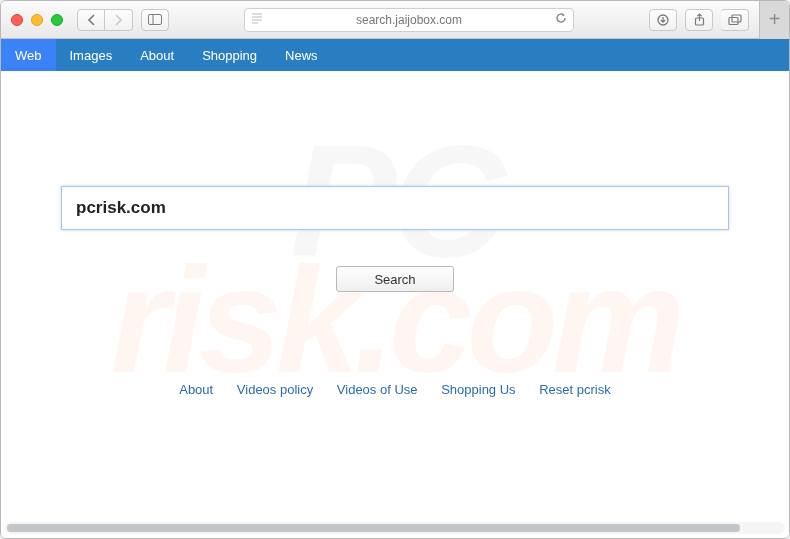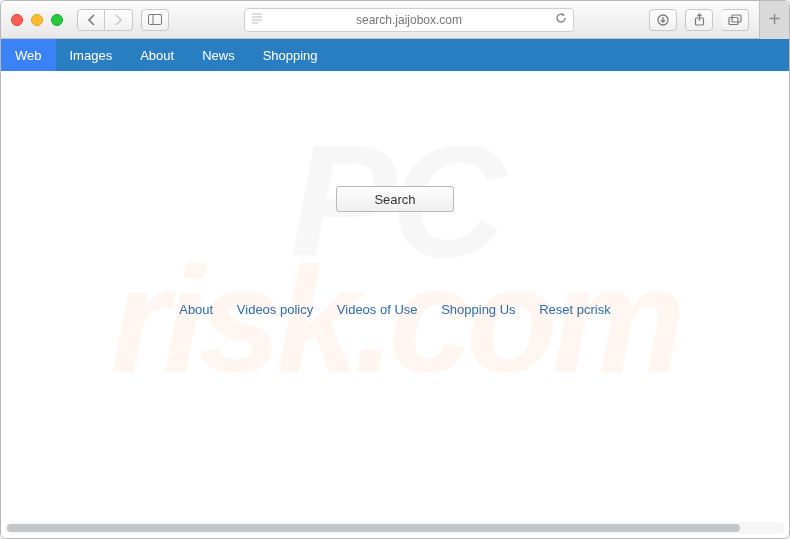--- a/index.html
+++ b/index.html
@@ -266,33 +266,34 @@
       <a class="active">
           <span>Web</span>
         </a>
       <a>
           <span>Images</span>
         </a>
       <a>
           <span>About</span>
         </a>
       <a>
+          <span>Shopping</span>
+        </a>
+      <a>
           <span>News</span>
-        </a>
-      <a>
-          <span>Shopping</span>
         </a>
     </div>
 
     <div class="watermark">
       <span>PC</span>
       <span class="wm2">risk.com</span>
     </div>
 
     <div class="search-area">
+      <input class="search-box" type="text" value="pcrisk.com" style="">
       <div class="search-btn-row">
         <button class="search-btn">Search</button>
       </div>
     </div>
 
     <div class="footer-links">
       <a>About</a>
       <a>Videos policy</a>
       <a>Videos of Use</a>
       <a>Shopping Us</a>

